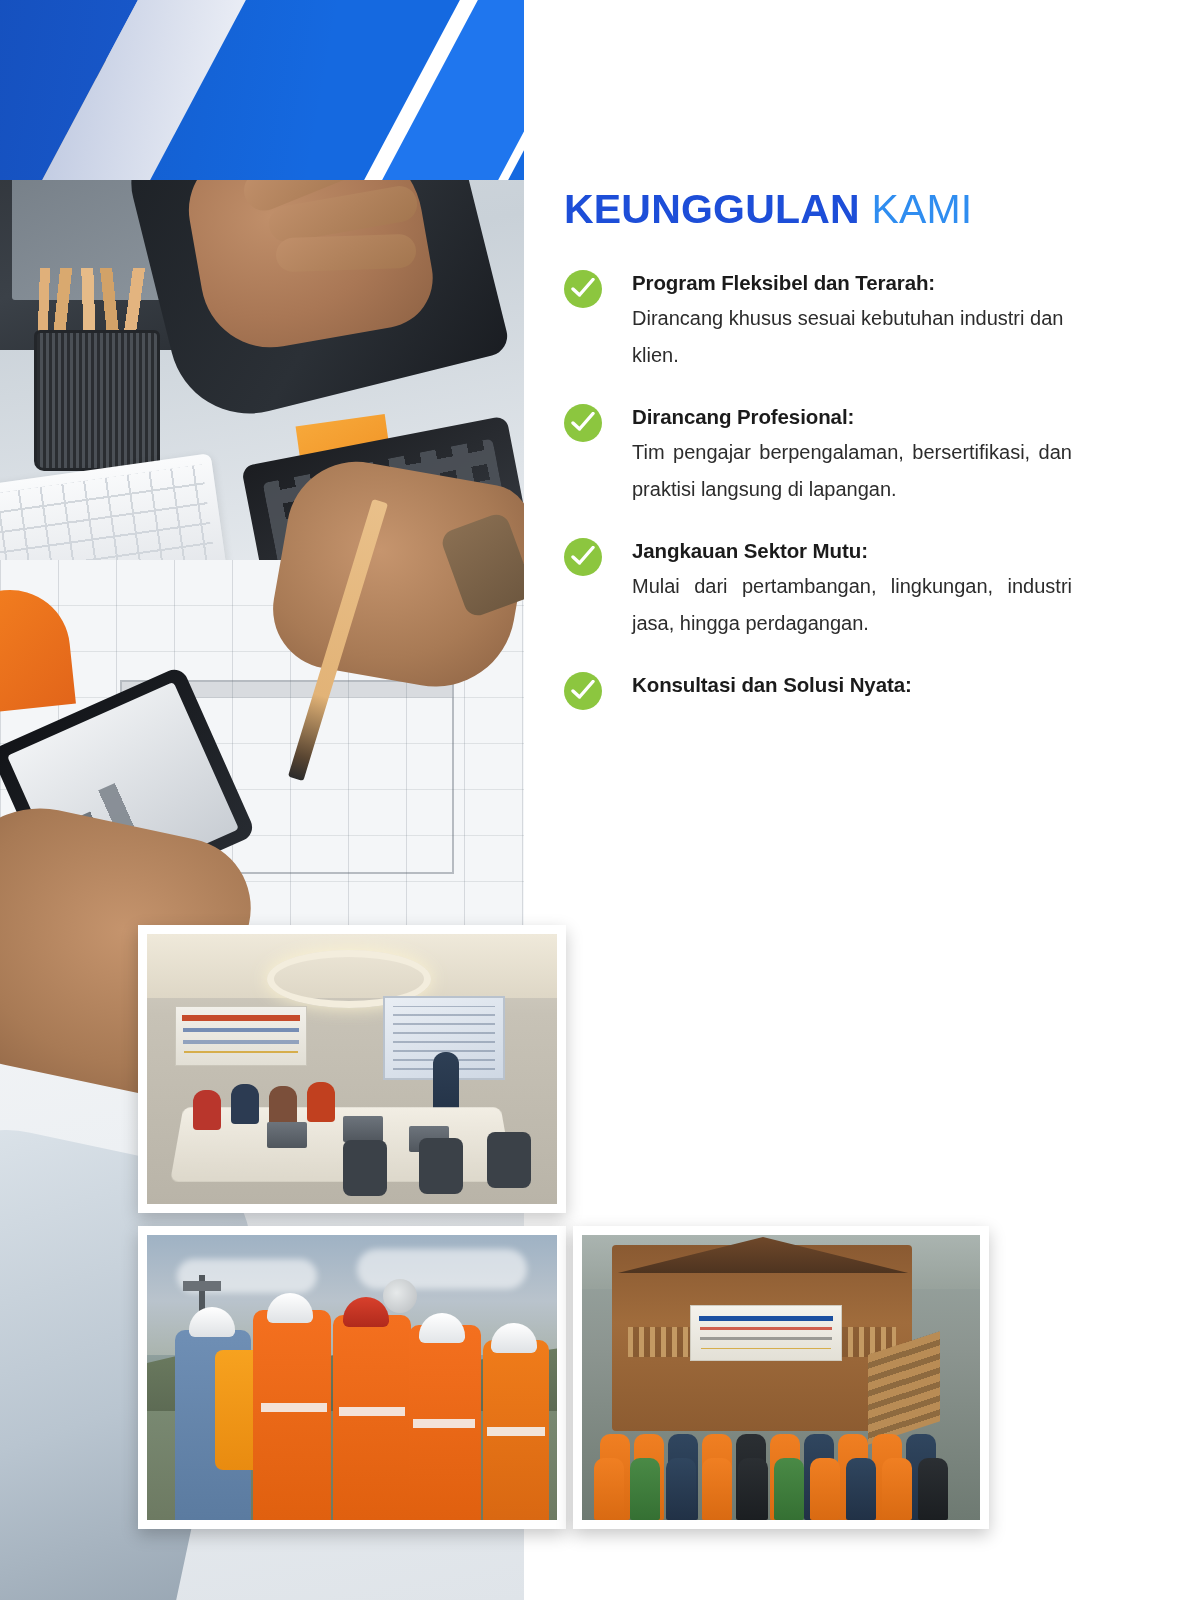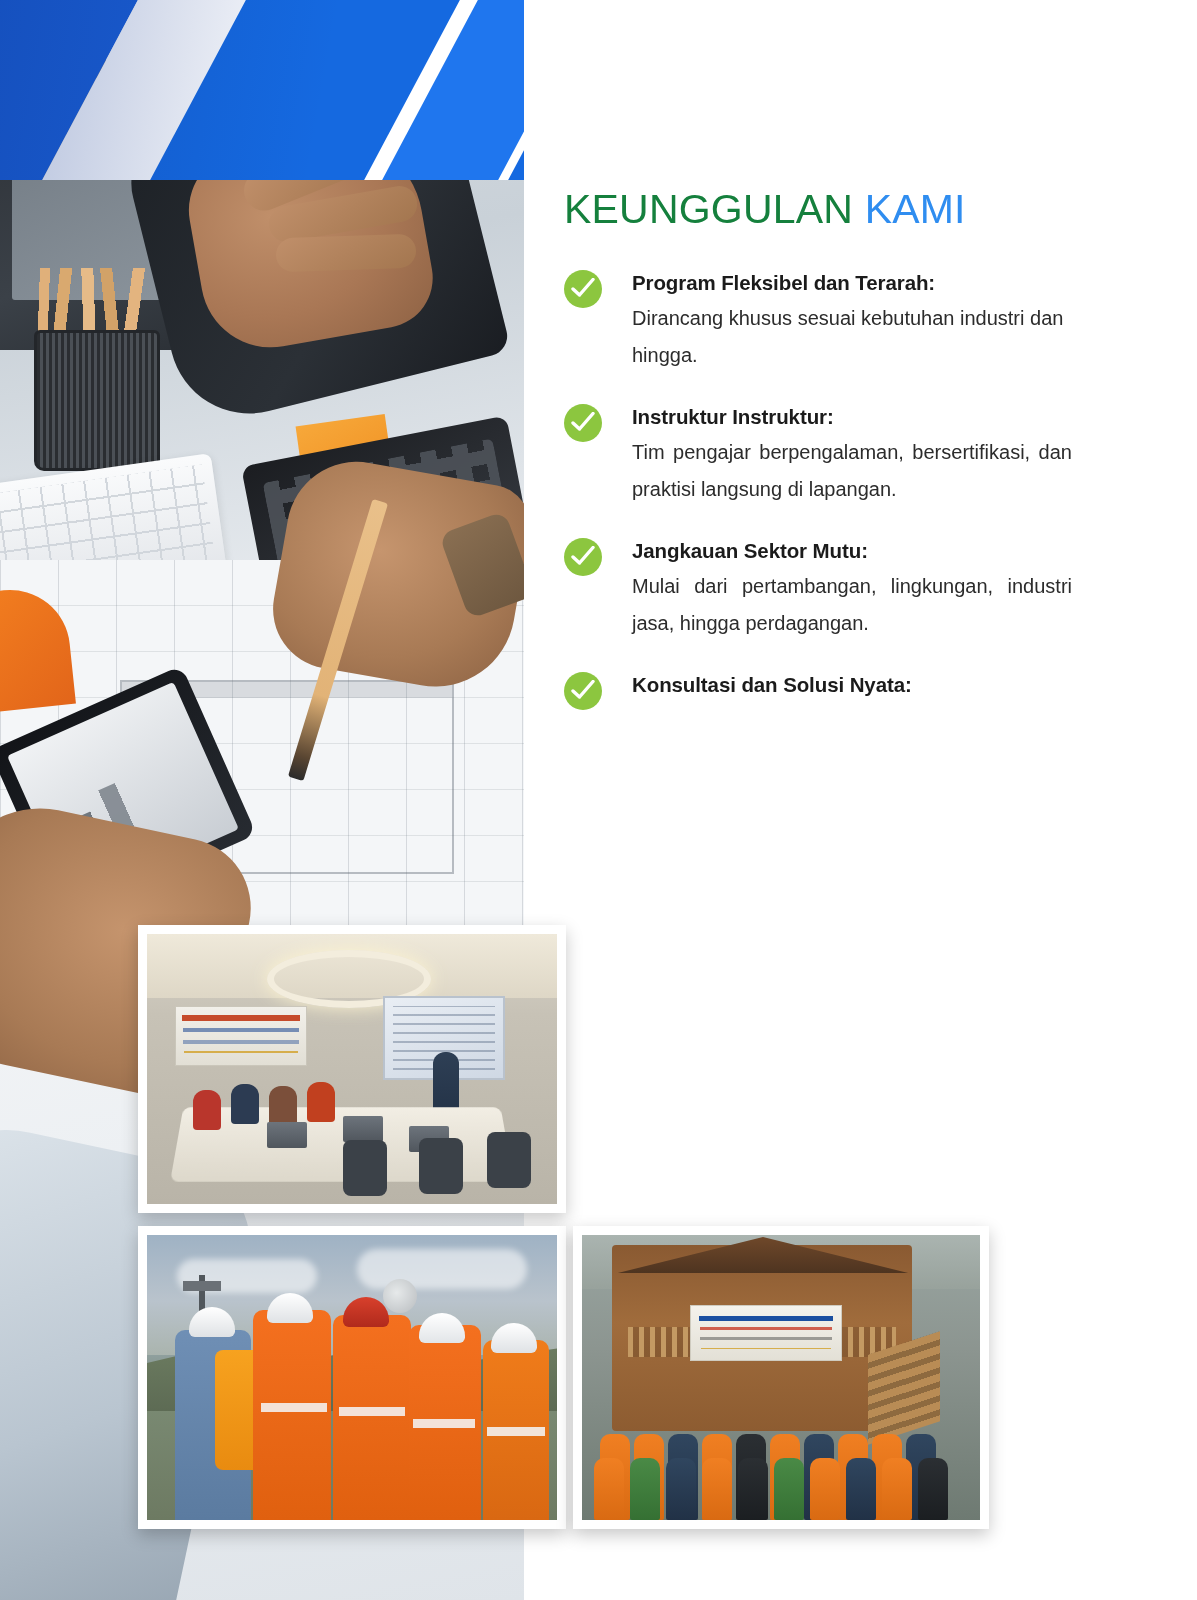--- a/index.html
+++ b/index.html
@@ -273,22 +273,22 @@
   }
   .heading {
     position: absolute;
     left: 26px; top: 186px;
     font-size: 41px;
     letter-spacing: .2px;
     color: #1a7ae8;
     white-space: nowrap;
   }
   .heading .bold {
-    font-weight: normal;
-    color: #15803d;
+    font-weight: bold;
+    color: #1d4ed8;
     margin-top: 24px;
   }
   .heading .light {
     font-weight: normal;
     color: #2f8df0;
   }
 
   .list {
     position: absolute;
     left: 26px; top: 268px;
@@ -527,30 +527,30 @@
 
   <div class="list">
 
     <div class="item">
       <span class="check">
         <svg width="24" height="22" viewBox="0 0 24 22" aria-hidden="true">
           <path d="M2 11 L8.5 17 L22 1.5" fill="none" stroke="#ffffff" stroke-width="3.4" stroke-linecap="round" stroke-linejoin="round"></path>
         </svg>
       </span>
       <div class="item-title">Program Fleksibel dan Terarah:</div>
-      <div class="item-body no-justify">Dirancang khusus sesuai kebutuhan industri dan hingga.</div>
+      <div class="item-body no-justify">Dirancang khusus sesuai kebutuhan industri dan klien.</div>
     </div>
 
     <div class="item">
       <span class="check">
         <svg width="24" height="22" viewBox="0 0 24 22" aria-hidden="true">
           <path d="M2 11 L8.5 17 L22 1.5" fill="none" stroke="#ffffff" stroke-width="3.4" stroke-linecap="round" stroke-linejoin="round"></path>
         </svg>
       </span>
-      <div class="item-title">Instruktur Instruktur:</div>
+      <div class="item-title">Dirancang Profesional:</div>
       <div class="item-body">Tim pengajar berpengalaman, bersertifikasi, dan praktisi langsung di lapangan.</div>
     </div>
 
     <div class="item">
       <span class="check">
         <svg width="24" height="22" viewBox="0 0 24 22" aria-hidden="true">
           <path d="M2 11 L8.5 17 L22 1.5" fill="none" stroke="#ffffff" stroke-width="3.4" stroke-linecap="round" stroke-linejoin="round"></path>
         </svg>
       </span>
       <div class="item-title">Jangkauan Sektor Mutu:</div>

